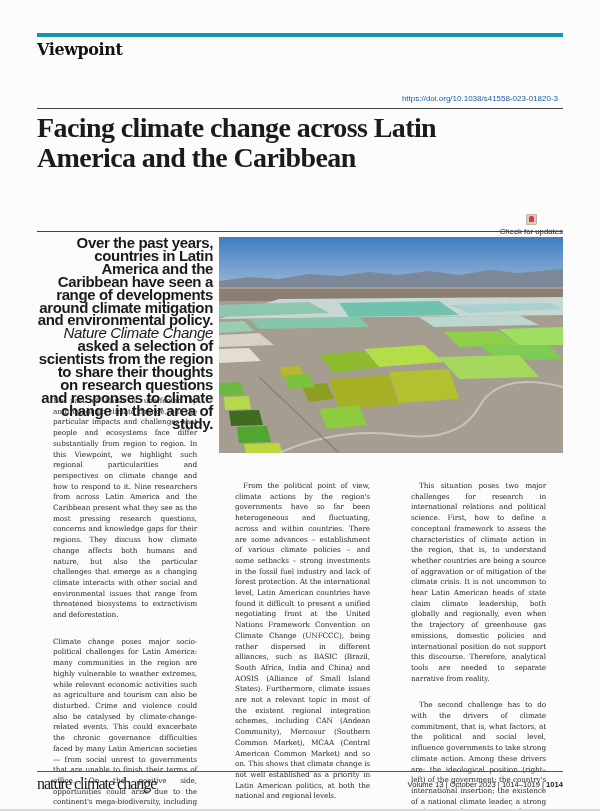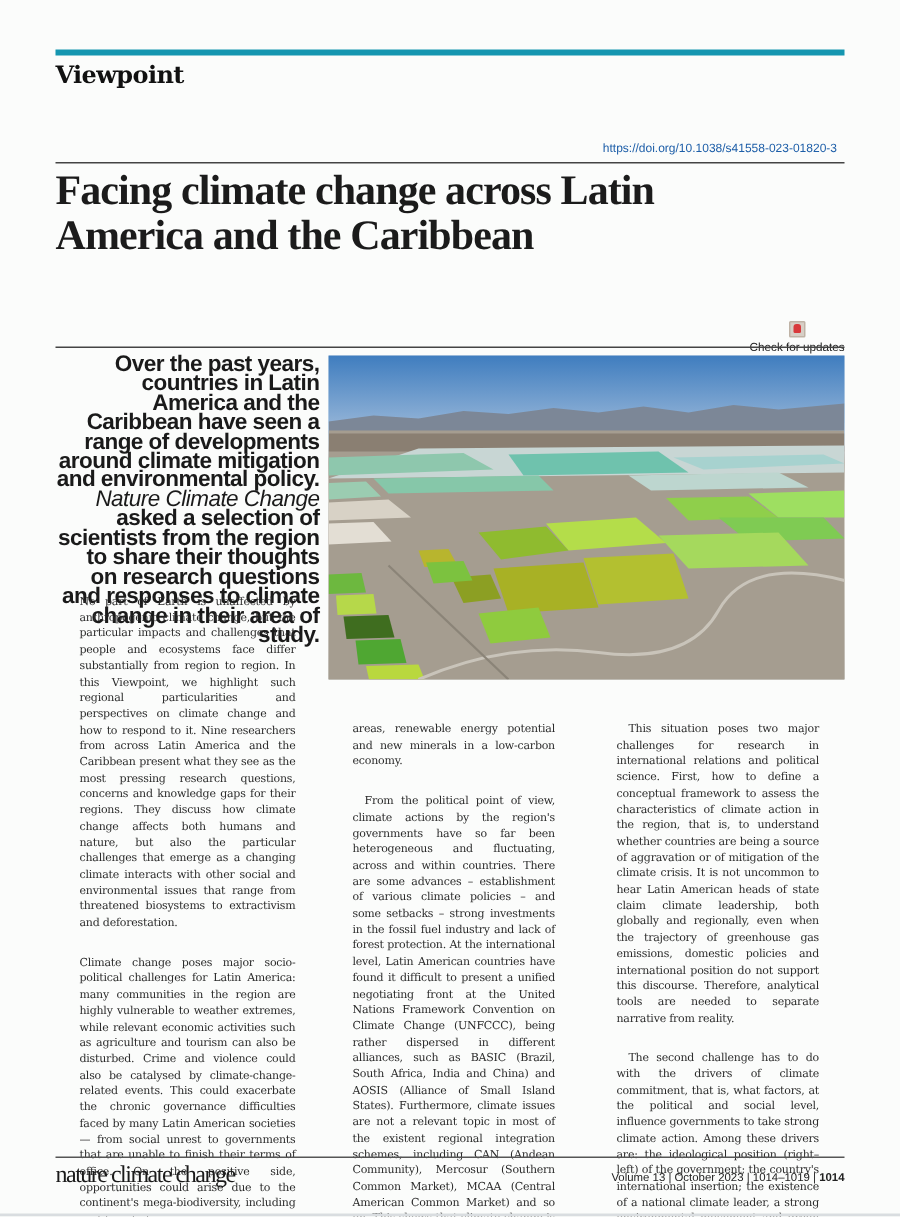--- a/index.html
+++ b/index.html
@@ -129,21 +129,20 @@
       <path d="M60 216 Q120 190 180 198 T260 170 T344 150" fill="none" stroke="#c9c4ba" stroke-width="2"></path>
       <path d="M40 140 L120 216" fill="none" stroke="#8b8478" stroke-width="1.5"></path>
     </svg>
   </div>
 
   <div class="col col1">
     <p>No part of Earth is unaffected by anthropogenic climate change, but the particular impacts and challenges that people and ecosystems face differ substantially from region to region. In this Viewpoint, we highlight such regional particularities and perspectives on climate change and how to respond to it. Nine researchers from across Latin America and the Caribbean present what they see as the most pressing research questions, concerns and knowledge gaps for their regions. They discuss how climate change affects both humans and nature, but also the particular challenges that emerge as a changing climate interacts with other social and environmental issues that range from threatened biosystems to extractivism and deforestation.</p>
     <p>Climate change poses major socio-political challenges for Latin America: many communities in the region are highly vulnerable to weather extremes, while relevant economic activities such as agriculture and tourism can also be disturbed. Crime and violence could also be catalysed by climate-change-related events. This could exacerbate the chronic governance difficulties faced by many Latin American societies — from social unrest to governments that are unable to finish their terms of office. On the positive side, opportunities could arise due to the continent's mega-biodiversity, including vast forested</p>
   </div>
   <div class="col col2">
-    <p>areas, renewable energy potential and new minerals in a low-carbon economy.</p>
     <p class="indent">From the political point of view, climate actions by the region's governments have so far been heterogeneous and fluctuating, across and within countries. There are some advances – establishment of various climate policies – and some setbacks – strong investments in the fossil fuel industry and lack of forest protection. At the international level, Latin American countries have found it difficult to present a unified negotiating front at the United Nations Framework Convention on Climate Change (UNFCCC), being rather dispersed in different alliances, such as BASIC (Brazil, South Africa, India and China) and AOSIS (Alliance of Small Island States). Furthermore, climate issues are not a relevant topic in most of the existent regional integration schemes, including CAN (Andean Community), Mercosur (Southern Common Market), MCAA (Central American Common Market) and so on. This shows that climate change is not well established as a priority in Latin American politics, at both the national and regional levels.</p>
   </div>
   <div class="col col3">
     <p class="indent">This situation poses two major challenges for research in international relations and political science. First, how to define a conceptual framework to assess the characteristics of climate action in the region, that is, to understand whether countries are being a source of aggravation or of mitigation of the climate crisis. It is not uncommon to hear Latin American heads of state claim climate leadership, both globally and regionally, even when the trajectory of greenhouse gas emissions, domestic policies and international position do not support this discourse. Therefore, analytical tools are needed to separate narrative from reality.</p>
     <p class="indent">The second challenge has to do with the drivers of climate commitment, that is, what factors, at the political and social level, influence governments to take strong climate action. Among these drivers are: the ideological position (right–left) of the government; the country's international insertion; the existence of a national climate leader, a strong environmental movement and green parties; and, finally, the role of the private sector, particularly the mining, fossil fuel and agricultural sectors.</p>
   </div>
 
   <div class="footer-rule"></div>
   <div class="journal-logo">nature climate change</div>
   <div class="issue"><span>Volume 13 | October 2023 | 1014–1019 | </span><b>1014</b></div>

